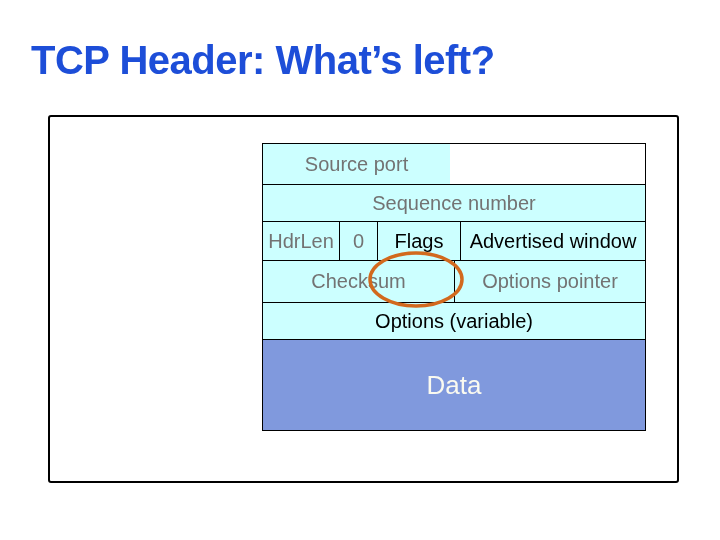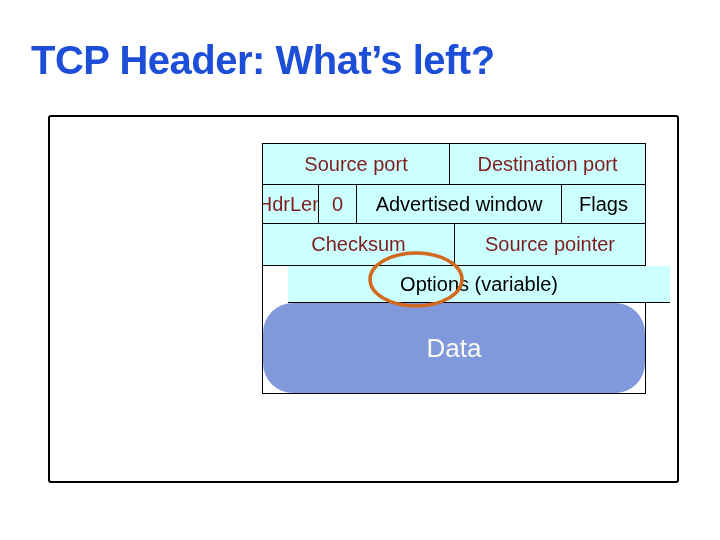--- a/index.html
+++ b/index.html
@@ -45,44 +45,43 @@
     border-bottom: 1px solid #000000;
   }
   .trow:last-child { border-bottom: none; }
   .tcell {
     display: flex;
     align-items: center;
     justify-content: center;
     background: #CCFFFF;
     border-right: 1px solid #000000;
     font-size: 20px;
-    color: #7f1d1d;
+    color: #737373;
     white-space: nowrap;
     overflow: hidden;
   }
   .tcell:last-child { border-right: none; }
   .tcell.black { color: #000000; }
   .grow { flex: 1 1 auto; }
   .r1 { height: 41px; }
   .r2 { height: 37px; }
   .r3 { height: 38px; }
   .r4 { height: 39px; }
   .r5 { height: 42px; }
-  .r6 { height: 37px; margin-left: 25px; }
+  .r6 { height: 37px; }
   .r7 { height: 90px; }
   .w-half1 { width: 187px; }
-  .w-hdrlen { width: 56px; }
+  .w-hdrlen { width: 77px; }
   .w-zero   { width: 38px; }
   .w-flags  { width: 83px; }
   .w-chk    { width: 192px; }
   .data-cell {
     background: #8099DD;
     color: #FAFAF0;
     font-size: 26px;
-    border-radius: 30px;
   }
   .flags-ellipse {
     position: absolute;
     left: 367px;
     top: 250px;
     width: 98px;
     height: 59px;
     pointer-events: none;
     z-index: 5;
   }
@@ -93,35 +92,37 @@
 <div id="stage">
 
   <div class="slide-title">TCP Header: What’s left?</div>
 
   <div class="slide-box">
 
     <div class="tcp-table">
 
       <div class="trow r1">
         <div class="tcell w-half1">Source port</div>
-        <div class="tcell grow">Destination port</div>
       </div>
 
+      <div class="trow r2">
+        <div class="tcell grow">Sequence number</div>
+      </div>
 
 
       <div class="trow r4">
         <div class="tcell w-hdrlen">HdrLen</div>
         <div class="tcell w-zero">0</div>
+        <div class="tcell w-flags black">Flags</div>
         <div class="tcell grow black">Advertised window</div>
-        <div class="tcell w-flags black">Flags</div>
       </div>
 
       <div class="trow r5">
         <div class="tcell w-chk">Checksum</div>
-        <div class="tcell grow">Source pointer</div>
+        <div class="tcell grow">Options pointer</div>
       </div>
 
       <div class="trow r6">
         <div class="tcell grow black">Options (variable)</div>
       </div>
 
       <div class="trow r7">
         <div class="tcell grow data-cell">Data</div>
       </div>
 

